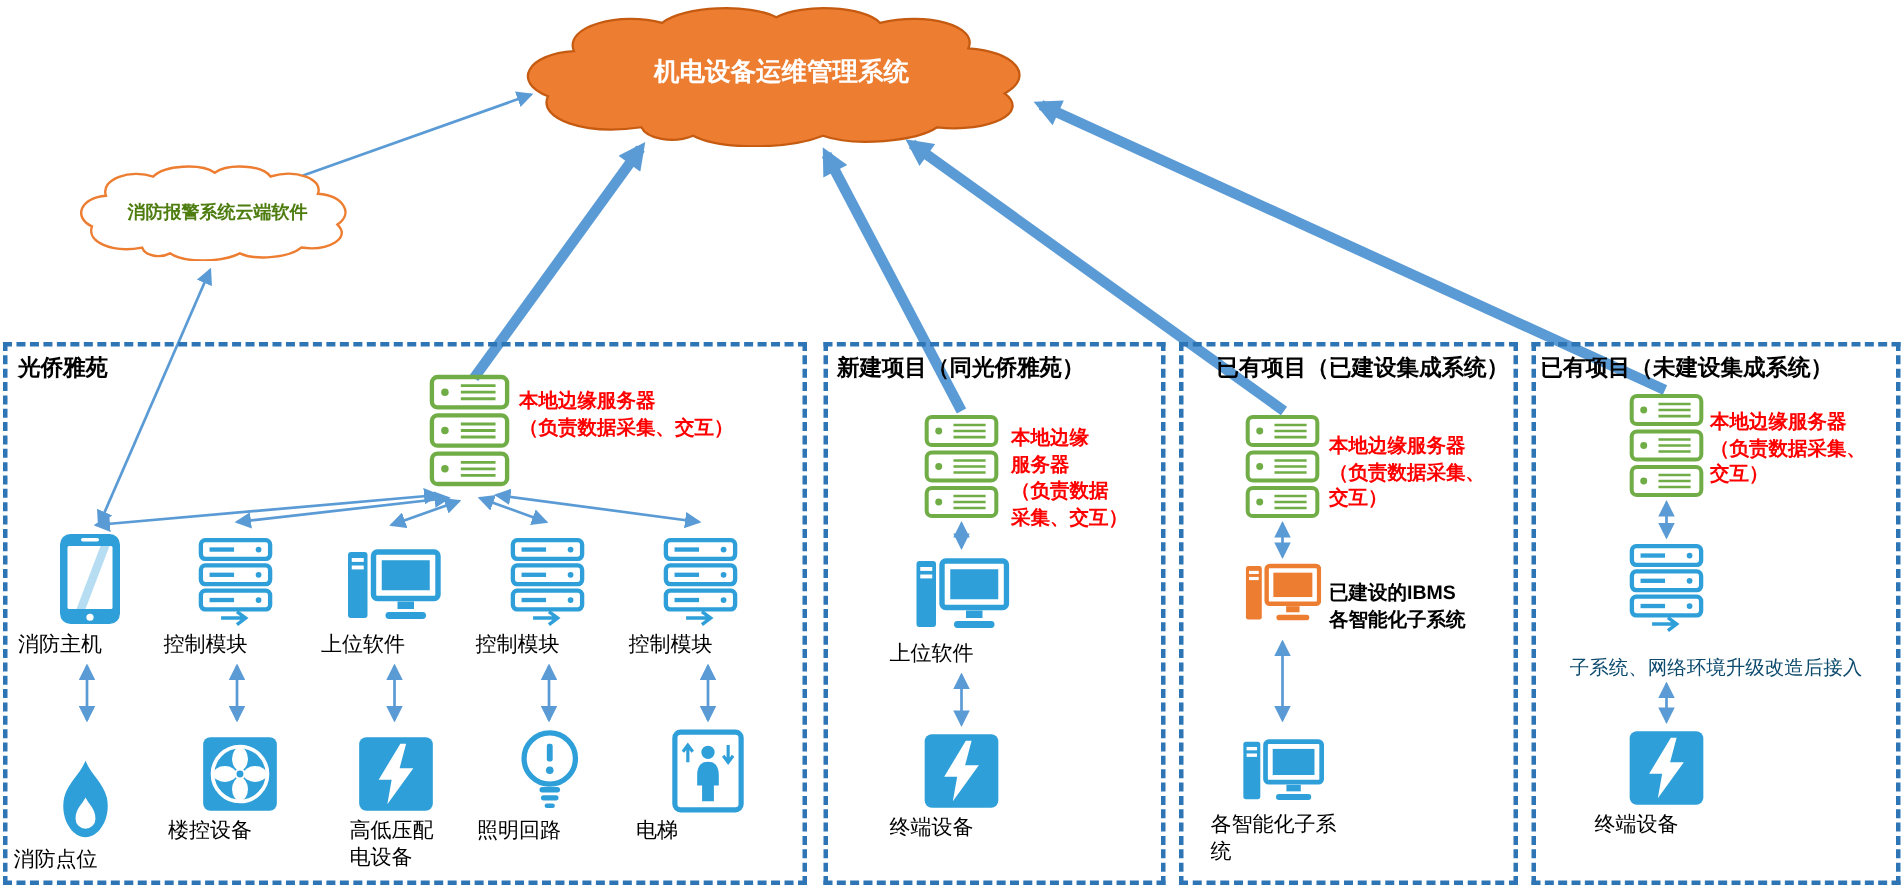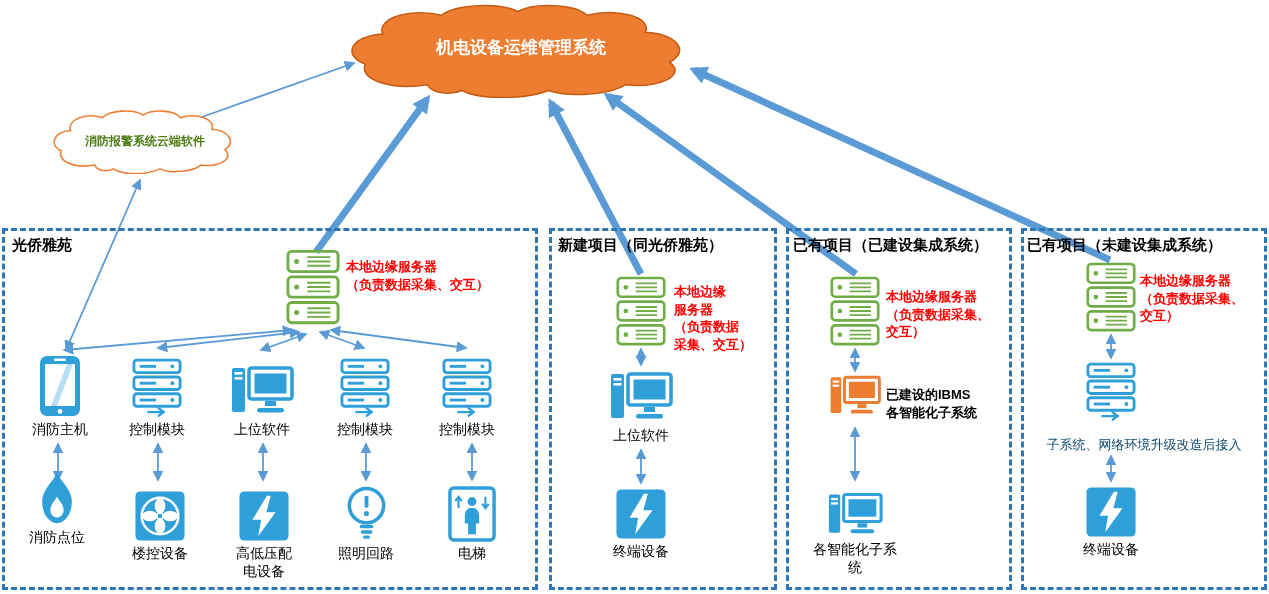--- a/index.html
+++ b/index.html
@@ -2,21 +2,21 @@
 <html><head>
 <meta charset="utf-8">
 <style>
   *{margin:0;padding:0;box-sizing:border-box}
   body{background:#fff;font-family:"Liberation Sans","DejaVu Sans",sans-serif}
   .stage{position:relative;width:1269px;height:594px;background:#fff;overflow:hidden}
   .abs{position:absolute}
   .overlay{position:absolute;left:0;top:0;pointer-events:none}
   .zone{position:absolute;border:3px dashed #2E75B6;background:transparent}
   .zone-title{position:absolute;font-weight:bold;font-size:15px;color:#000;white-space:nowrap}
-  .cell{position:absolute;width:96px;text-align:center}
+  .cell{position:absolute;width:96px;text-align:left}
   .ico{display:flex;align-items:flex-end;justify-content:center}
   .h66{height:66px}.h58{height:58px}.h56{height:56px}.h54{height:54px}.h60{height:60px}.h50{height:50px}
   .lbl{font-size:14px;color:#000;margin-top:3px;line-height:1.25}
   .note{position:absolute;color:#FF0000;font-weight:bold;font-size:13px;line-height:1.35;white-space:pre-line}
   .black-note{position:absolute;color:#000;font-weight:bold;font-size:13px;line-height:1.35;white-space:pre-line}
   .bridge{position:absolute;font-size:13px;color:#0c4a6e;text-align:center;line-height:1.3}
   .ic-blue{color:#2E9FD9}.ic-green{color:#70AD47}.ic-orange{color:#ED7D31}
   .cloud{position:absolute}
   .cloud>svg{position:absolute;left:0;top:0;width:100%;height:100%}
   .cloud-label{position:relative;width:100%;height:100%;display:flex;align-items:center;justify-content:center;font-weight:bold;text-align:left}
@@ -166,21 +166,21 @@
     <div class="cloud-label">消防报警系统云端软件</div>
   </div>
 
   <div class="zone" style="left:2px;top:228px;width:536px;height:362px"></div>
   <div class="zone" style="left:549px;top:228px;width:228px;height:362px"></div>
   <div class="zone" style="left:786px;top:228px;width:226px;height:362px"></div>
   <div class="zone" style="left:1021px;top:228px;width:246px;height:362px"></div>
 
   <div class="zone-title" style="left:12px;top:236px">光侨雅苑</div>
   <div class="zone-title" style="left:558px;top:236px">新建项目（同光侨雅苑）</div>
-  <div class="zone-title" style="left:793px;top:236px">已有项目（已建设集成系统）</div>
+  <div class="zone-title" style="left:811px;top:236px">已有项目（已建设集成系统）</div>
   <div class="zone-title" style="left:1027px;top:236px">已有项目（未建设集成系统）</div>
 
   <div class="abs" style="left:286px;top:248px">
     <svg width="54" height="78" class="ic-green">
         <use href="#ic-server"></use>
       </svg>
   </div>
   <div class="note" style="left:346px;top:258px;width:180px">本地边缘服务器
 （负责数据采集、交互）</div>
 
@@ -218,21 +218,21 @@
   </div>
   <div class="cell" style="left:419px;top:352px">
     <div class="ico h66">
         <svg width="50" height="60" class="ic-blue">
           <use href="#ic-rack"></use>
         </svg>
       </div>
     <div class="lbl">控制模块</div>
   </div>
 
-  <div class="cell" style="left:9px;top:468px">
+  <div class="cell" style="left:9px;top:503px">
     <div class="ico h58">
         <svg width="42" height="55" class="ic-blue">
           <use href="#ic-flame"></use>
         </svg>
       </div>
     <div class="lbl">消防点位</div>
   </div>
   <div class="cell" style="left:112px;top:484px">
     <div class="ico h58">
         <svg width="52" height="52" class="ic-blue">

